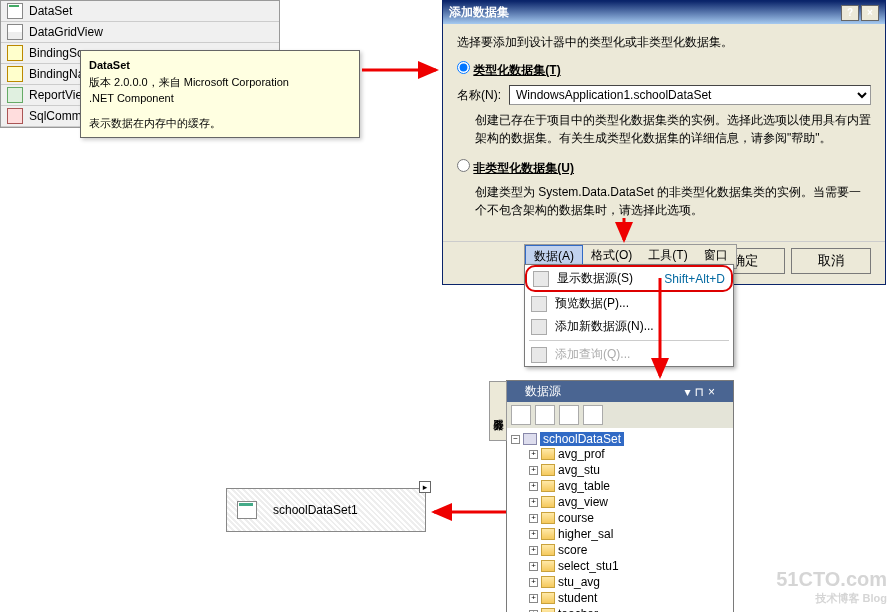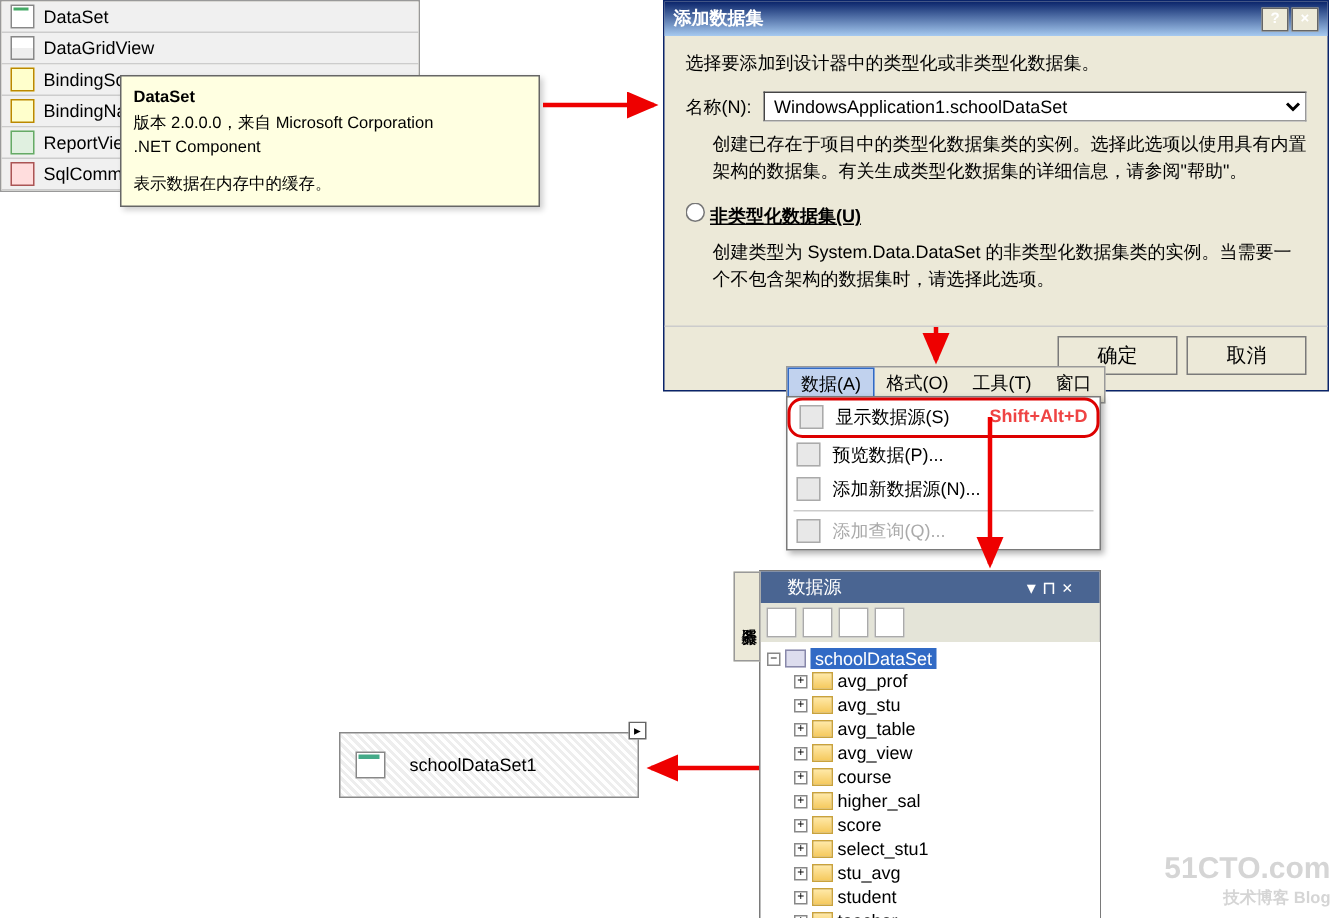--- a/index.html
+++ b/index.html
@@ -132,33 +132,33 @@
       position: absolute;
       top: 264px;
       left: 524px;
       width: 210px;
       background: #fff;
       border: 1px solid #7a7a7a;
       box-shadow: 2px 2px 4px rgba(0,0,0,0.3);
     }
     .dropdown-item {
       display: flex;
-      align-items: flex-start;
+      align-items: center;
       padding: 3px 6px;
       cursor: pointer;
     }
     .dropdown-item.highlighted {
       border: 2px solid #d00;
       border-radius: 10px;
     }
     .dropdown-item .dd-icon {
       width: 16px; height: 16px; margin-right: 8px;
       background: #e8e8e8; border: 1px solid #aaa;
     }
-    .dropdown-item .dd-shortcut { margin-left: auto; color: #ef4444; font-weight: bold; }
+    .dropdown-item .dd-shortcut { margin-left: auto; color: #0369a1; }
     .dropdown-item.disabled { color: #aaa; }
     .dropdown-sep { height: 1px; background: #ccc; margin: 2px 4px; }
     
     
     .datasources {
       position: absolute;
       top: 380px;
       left: 506px;
       width: 228px;
       border: 1px solid #7a7a7a;
@@ -348,20 +348,24 @@
   <div class="dialog-titlebar">
     <span>添加数据集</span>
     <div class="dialog-titlebar-buttons">
       <span class="dialog-titlebar-btn">?</span>
       <span class="dialog-titlebar-btn">×</span>
     </div>
   </div>
   <div class="dialog-body">
     <div class="dialog-desc">选择要添加到设计器中的类型化或非类型化数据集。</div>
 
+    <div class="radio-row">
+      <input type="radio" checked="" style="">
+      <label>类型化数据集(T)</label>
+    </div>
     <div class="field-row">
       <span>名称(N):</span>
       <select>
         <option>WindowsApplication1.schoolDataSet</option>
       </select>
     </div>
     <div class="help-text">创建已存在于项目中的类型化数据集类的实例。选择此选项以使用具有内置架构的数据集。有关生成类型化数据集的详细信息，请参阅"帮助"。</div>
 
     <div class="radio-row">
       <input type="radio" style="">

